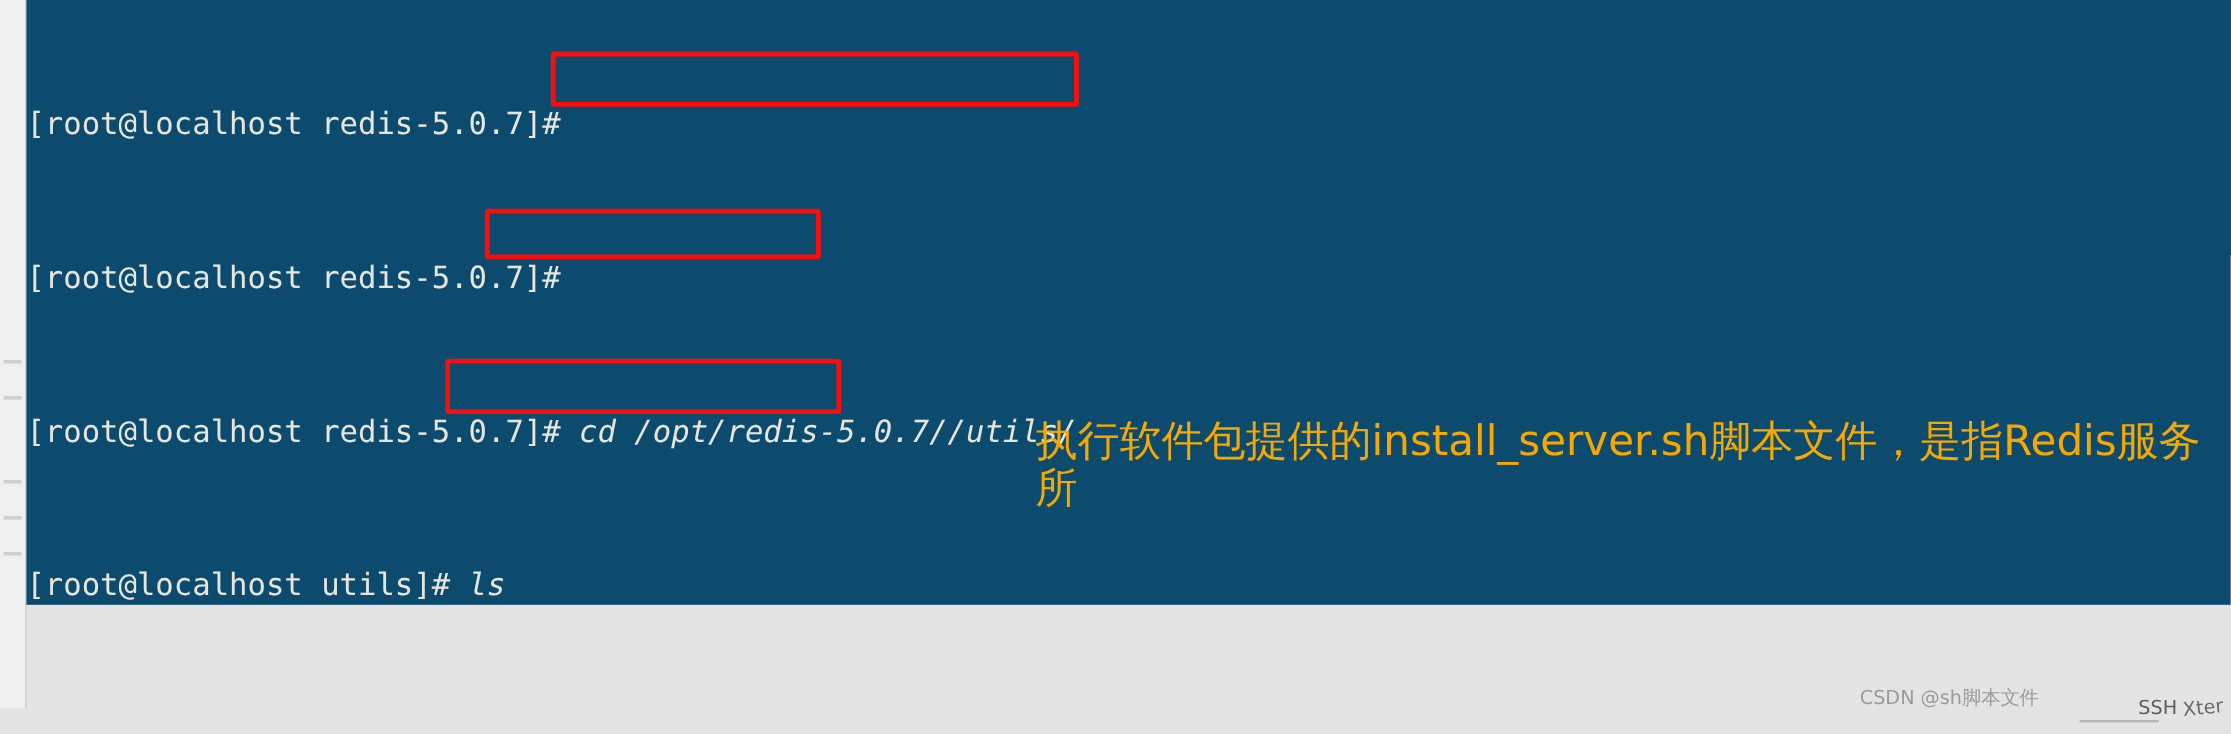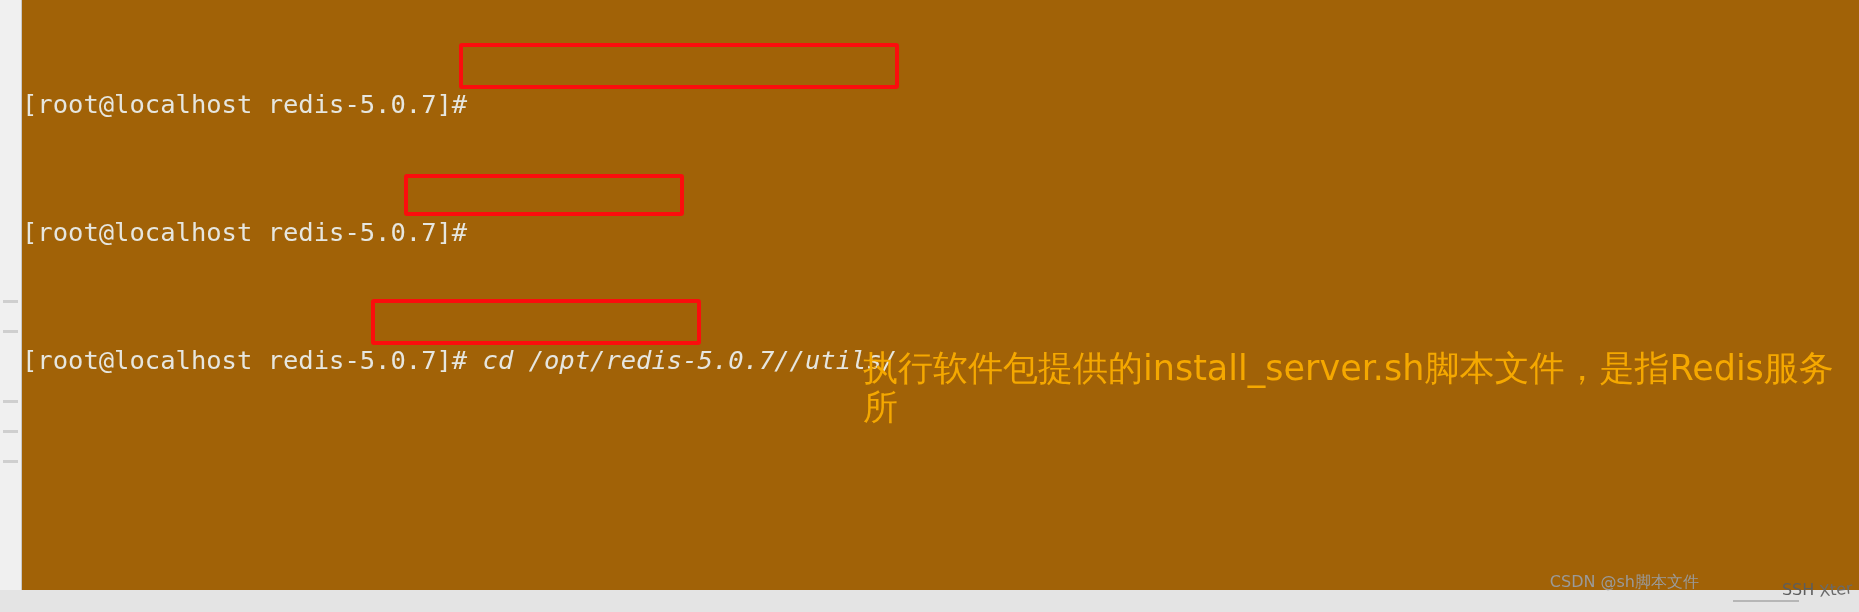--- a/index.html
+++ b/index.html
@@ -25,22 +25,22 @@
     width: 22px; height: 590px;
     background: #f0f0f0;
     border-right: 1px solid #c9c9c9;
   }
 
   
   .terminal {
     position: absolute;
     left: 22px; top: 0;
     width: 1837px;
-    height: 590px;
-    background: #a16207;
+    height: 504px;
+    background: #0c4a6e;
     overflow: hidden;
   }
 
   .term-lines {
     position: absolute;
     left: 0px; top: -8px;
     width: 100%;
     font-family: "DejaVu Sans Mono", "Liberation Mono", monospace;
     font-size: 25.5px;
     line-height: 32px;
@@ -135,20 +135,21 @@
 
   <div class="terminal">
     <div class="term-lines">
 
       <div class="line"><span class="c-prompt">[root@localhost redis-5.0.7]#</span></div>
 
       <div class="line"><span class="c-prompt">[root@localhost redis-5.0.7]#</span></div>
 
       <div class="line"><span class="c-prompt">[root@localhost redis-5.0.7]# </span><span class="c-white">cd /opt/redis-5.0.7//utils/</span></div>
 
+      <div class="line"><span class="c-prompt">[root@localhost utils]# </span><span class="c-white">ls</span></div>
 
       
 
       
 
       
 
       
 
       

